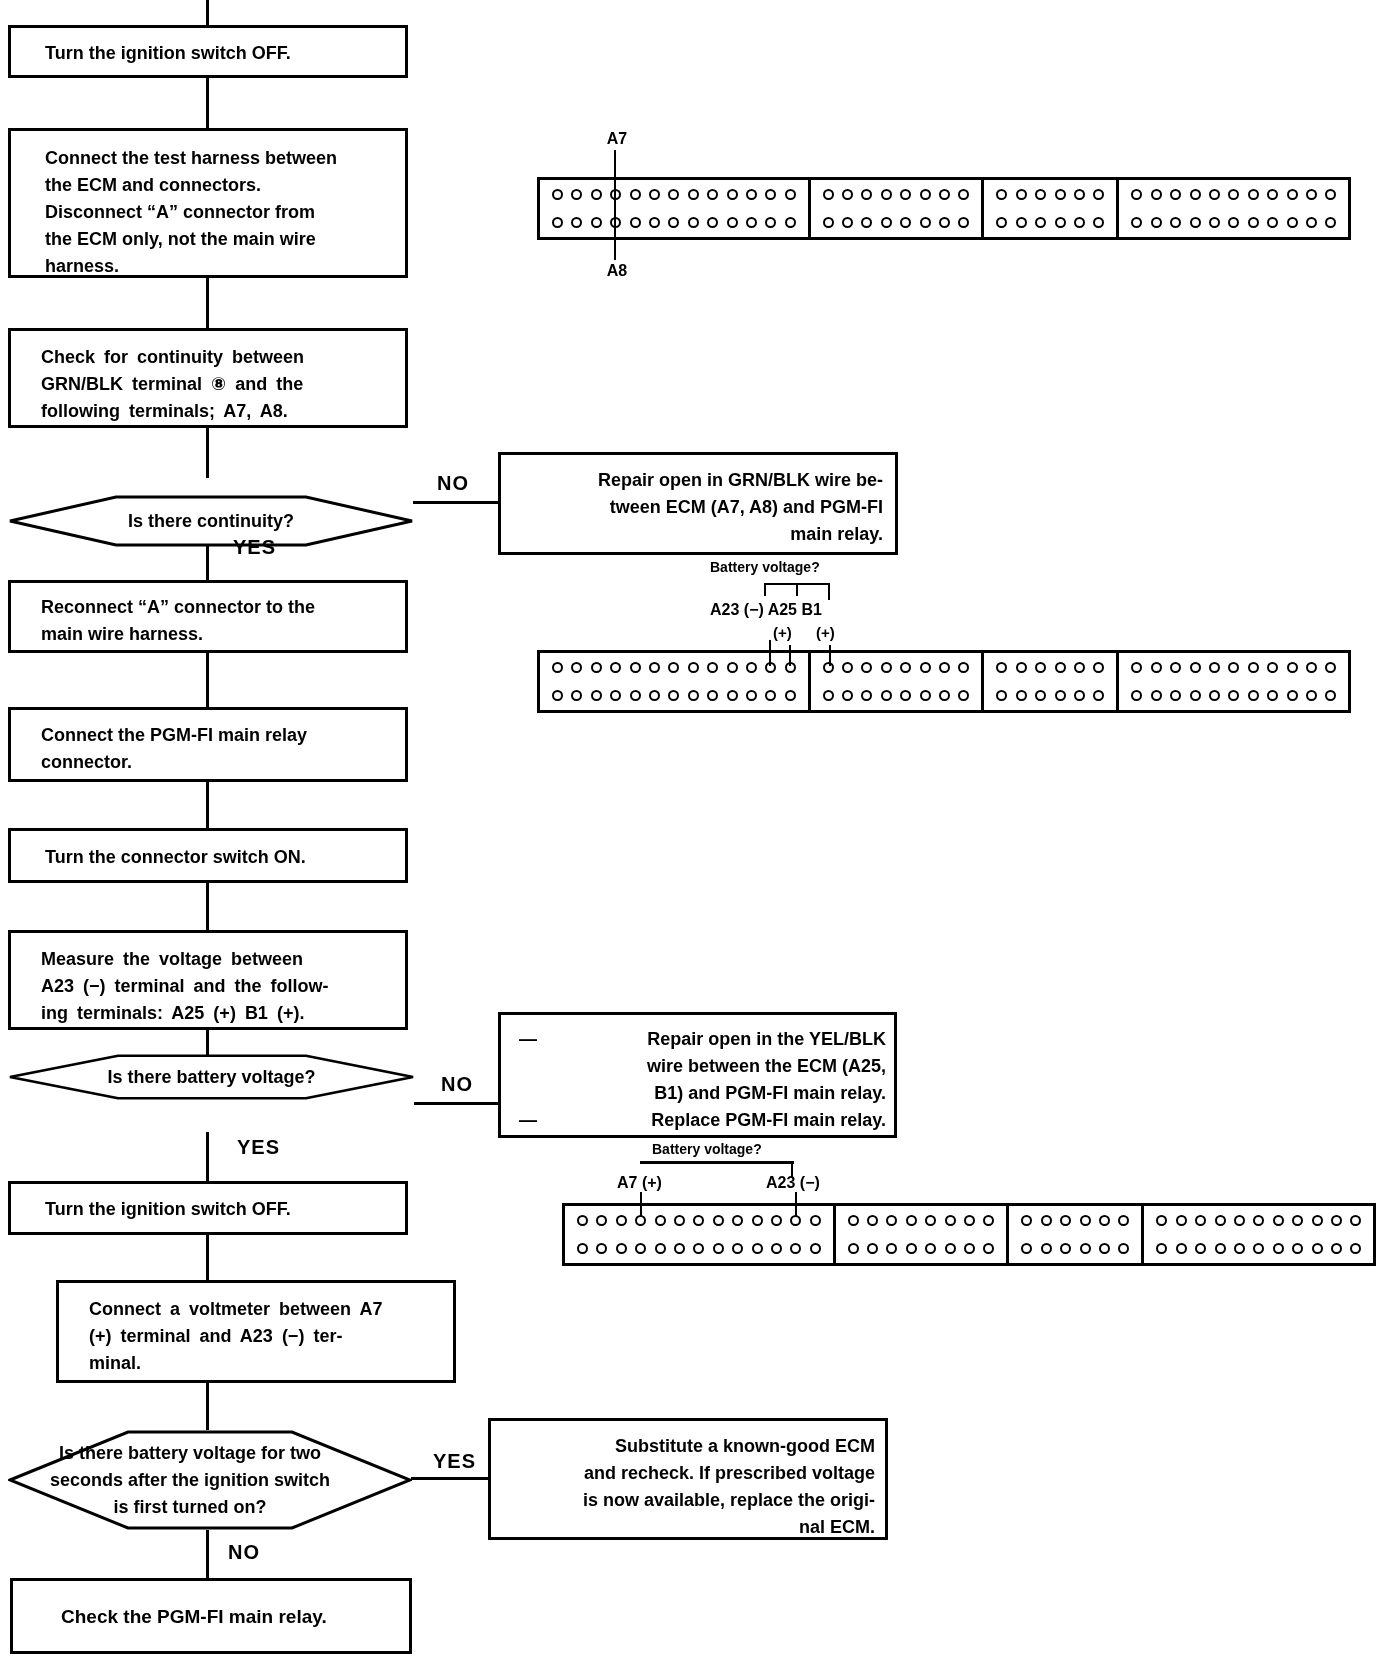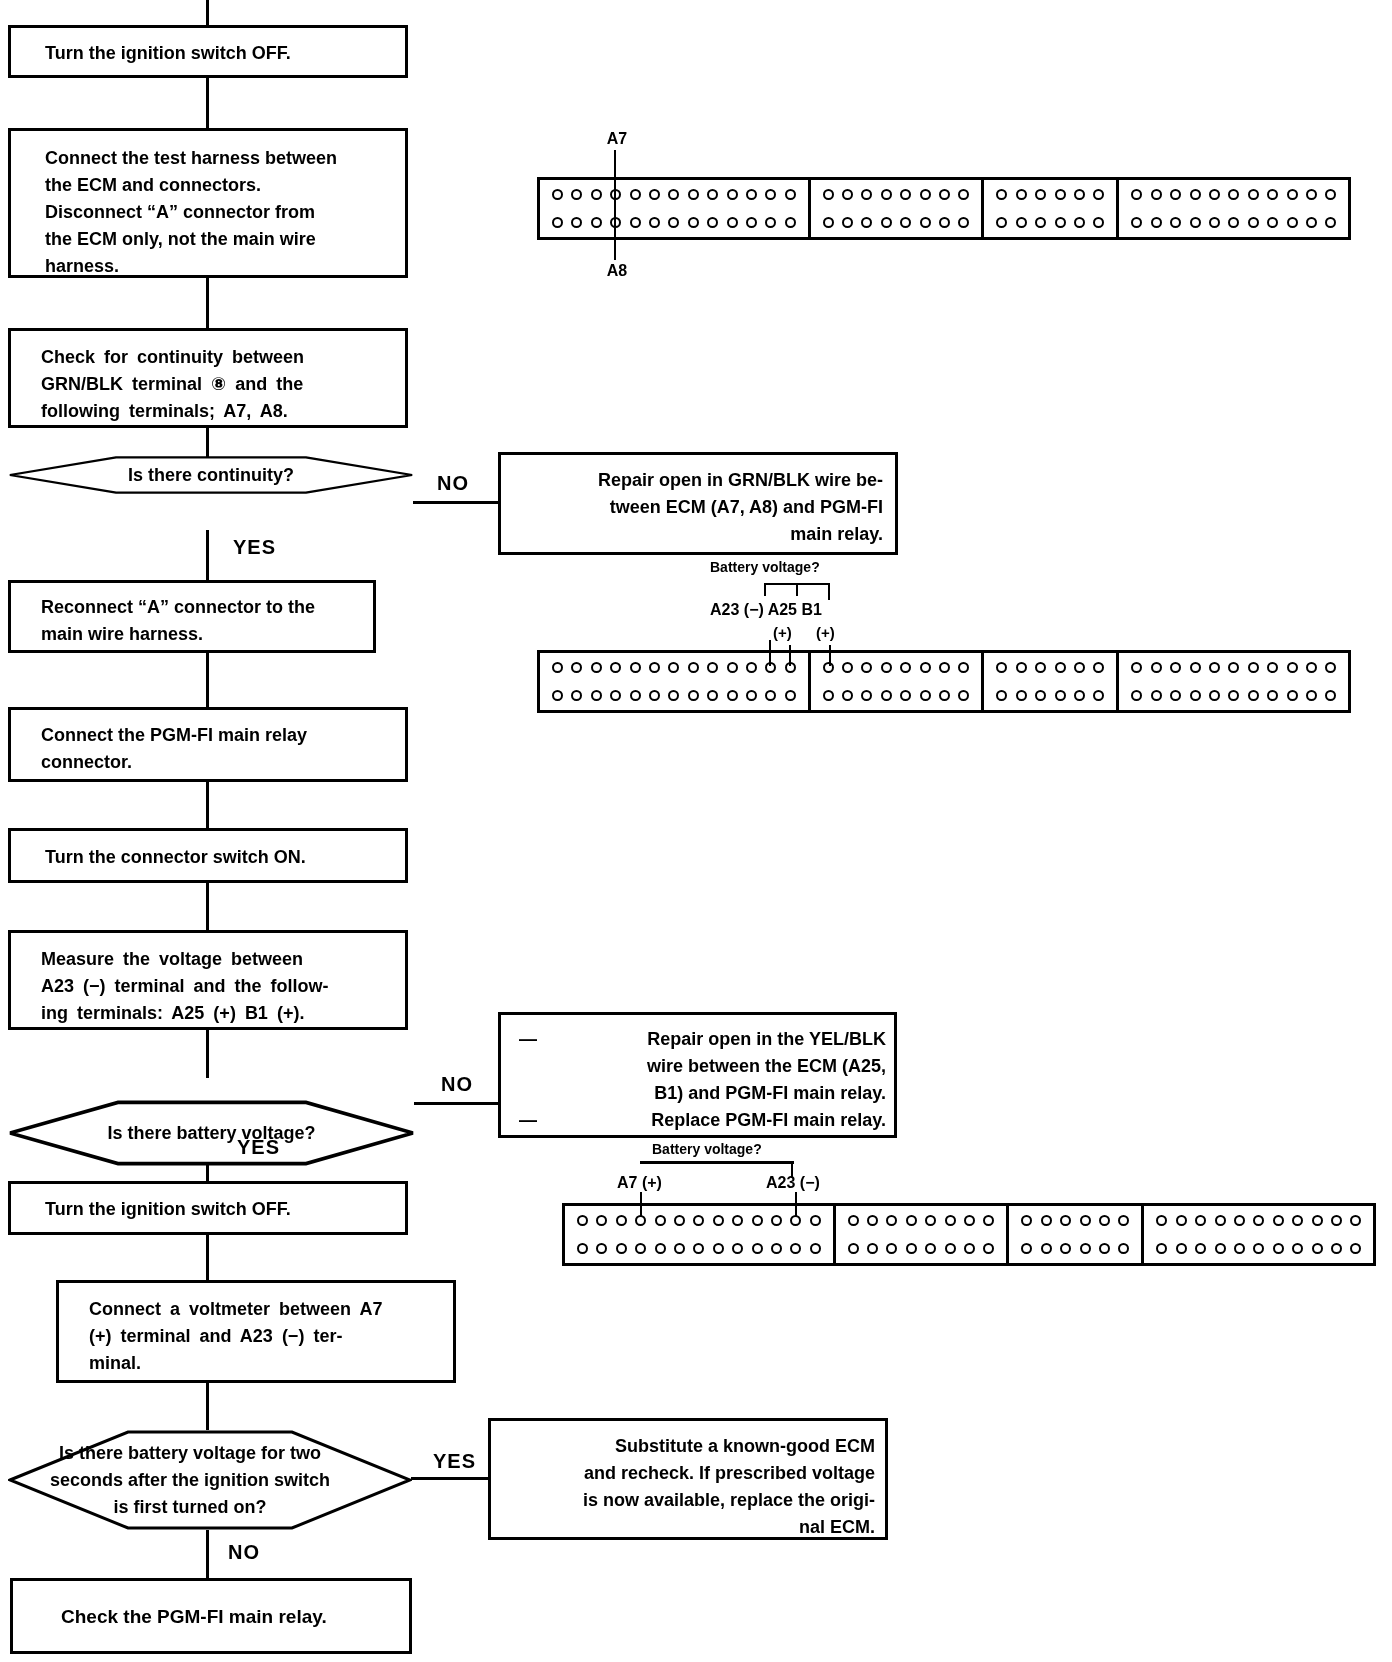--- a/index.html
+++ b/index.html
@@ -99,57 +99,57 @@
 the ECM only, not the main wire
 harness.</span>
   </div>
 
   <div class="fbox justify3" style="left:8px;top:328px;width:400px;height:100px;padding:13px 12px 0 30px;">
     <span class="box-text">Check for continuity between
 GRN/BLK terminal ⑧ and the
 following terminals; A7, A8.</span>
   </div>
 
-  <div class="hex" style="left:8px;top:456px;width:406px;height:38px;">
+  <div class="hex" style="left:8px;top:495px;width:406px;height:52px;">
     <svg viewBox="0 0 406 52" preserveAspectRatio="none">
       <polygon points="2,26 108,2 298,2 404,26 298,50 108,50" fill="#fff" stroke="#000" stroke-width="3"></polygon>
     </svg>
     <div class="hex-text">Is there continuity?</div>
   </div>
   <div class="branch-label" style="left:437px;top:472px;">NO</div>
   <div class="hline" style="left:413px;top:501px;width:85px;"></div>
   <div class="branch-label" style="left:233px;top:536px;">YES</div>
 
   <div class="rbox" style="left:498px;top:452px;width:400px;height:103px;padding:12px 12px 0 26px;">
     <span class="box-text">Repair open in GRN/BLK wire be-
 tween ECM (A7, A8) and PGM-FI
 main relay.</span>
   </div>
 
-  <div class="fbox" style="left:8px;top:580px;width:368px;height:73px;padding:11px 16px 0 30px;">
+  <div class="fbox" style="left:8px;top:580px;width:400px;height:73px;padding:11px 16px 0 30px;">
     <span class="box-text">Reconnect “A” connector to the
 main wire harness.</span>
   </div>
 
   <div class="fbox" style="left:8px;top:707px;width:400px;height:75px;padding:12px 16px 0 30px;">
     <span class="box-text">Connect the PGM-FI main relay
 connector.</span>
   </div>
 
   <div class="fbox" style="left:8px;top:828px;width:400px;height:55px;padding:13px 0 0 34px;">
     <span class="box-text">Turn the connector switch ON.</span>
   </div>
 
   <div class="fbox justify3" style="left:8px;top:930px;width:400px;height:100px;padding:13px 12px 0 30px;">
     <span class="box-text">Measure the voltage between
 A23 (−) terminal and the follow-
 ing terminals: A25 (+) B1 (+).</span>
   </div>
 
-  <div class="hex" style="left:8px;top:1100px;width:407px;height:66px;">
+  <div class="hex" style="left:8px;top:1054px;width:407px;height:46px;">
     <svg viewBox="0 0 407 54" preserveAspectRatio="none">
       <polygon points="2,27 110,2 298,2 405,27 298,52 110,52" fill="#fff" stroke="#000" stroke-width="3"></polygon>
     </svg>
     <div class="hex-text">Is there battery voltage?</div>
   </div>
   <div class="branch-label" style="left:441px;top:1073px;">NO</div>
   <div class="hline" style="left:414px;top:1102px;width:84px;"></div>
   <div class="branch-label" style="left:237px;top:1136px;">YES</div>
 
   <div class="rbox" style="left:498px;top:1012px;width:399px;height:126px;padding:11px 8px 0 18px;">

